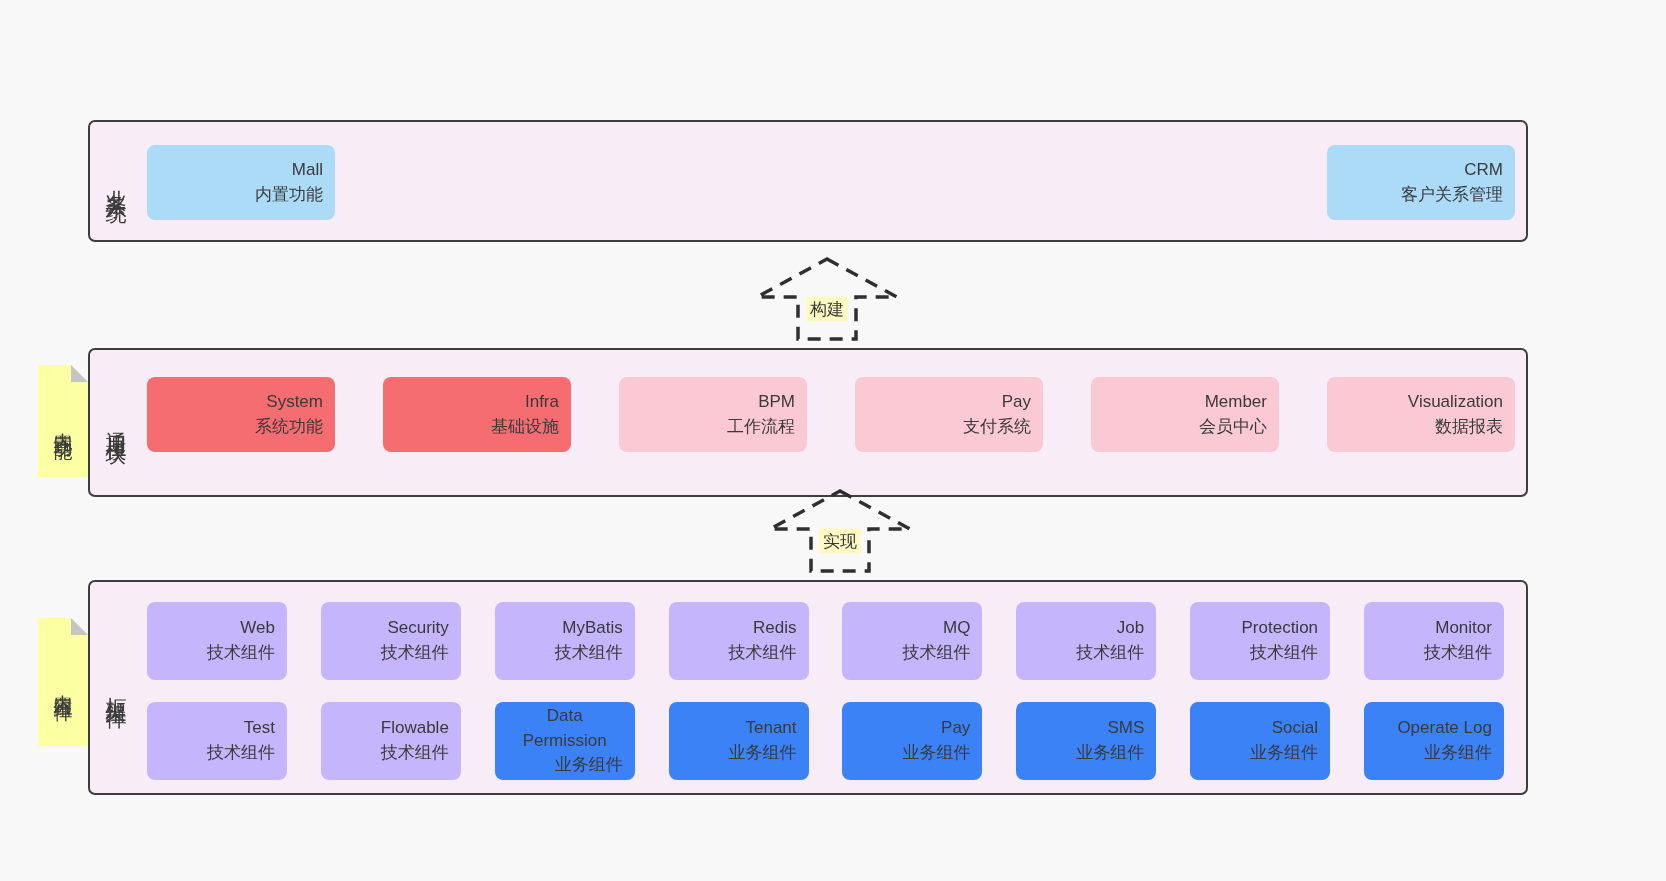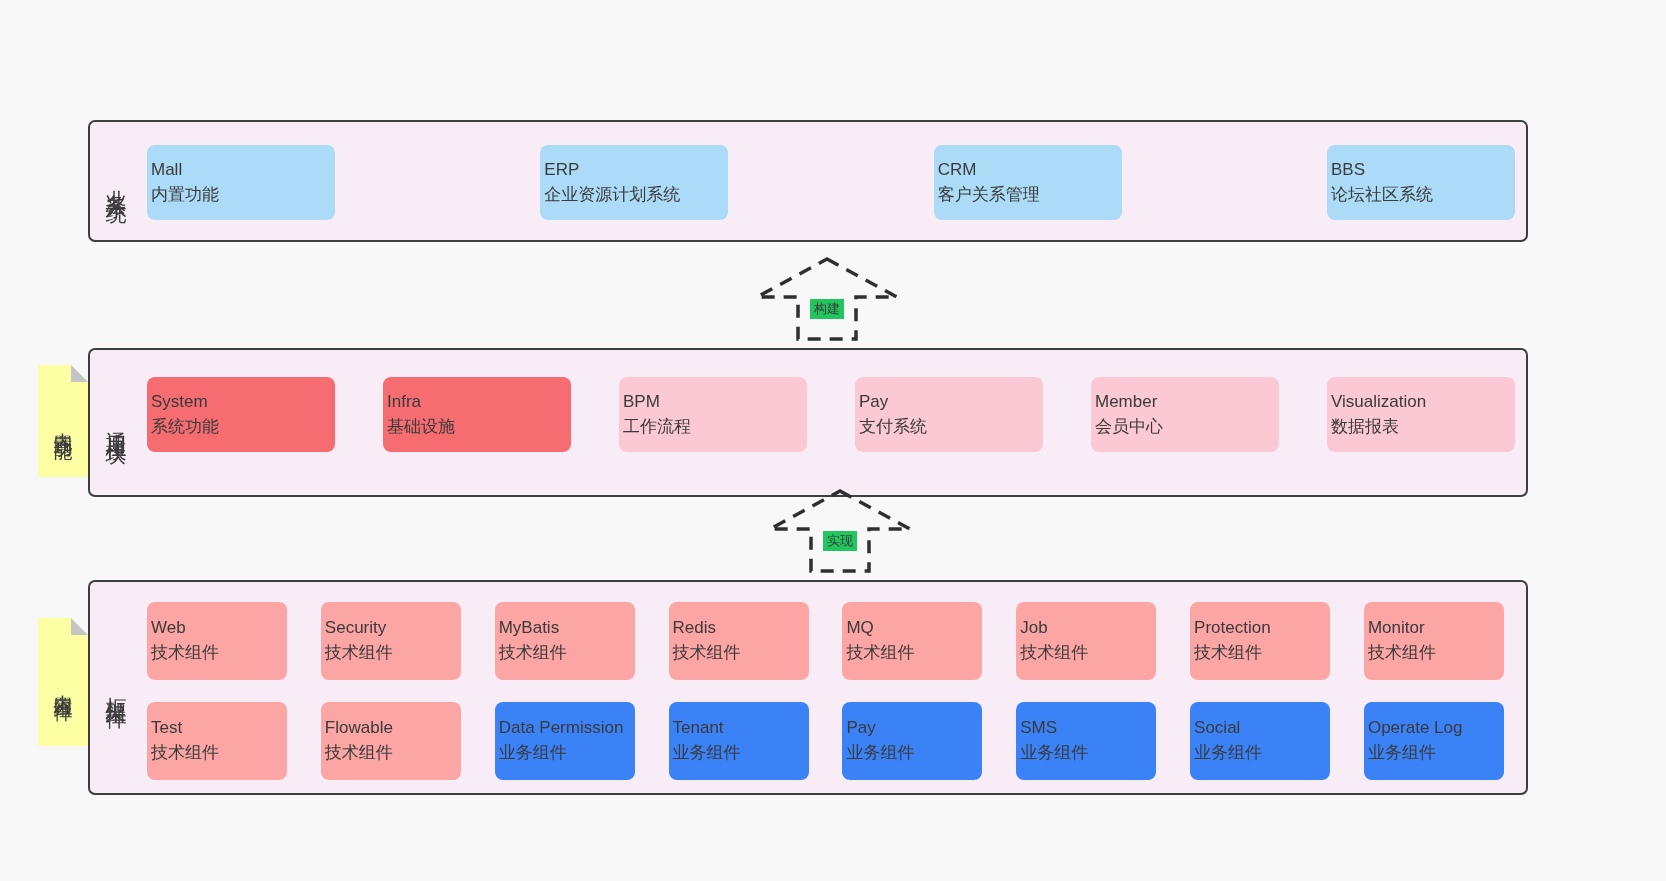--- a/index.html
+++ b/index.html
@@ -26,30 +26,30 @@
     position:absolute;left:57px;display:flex;justify-content:space-between;
   }
   .row-6{width:1368px;}
   .row-8{width:1357px;}
   .r-top{top:23px;}
   .r-mid{top:27px;}
   .r-b1{top:20px;}
   .r-b2{top:120px;}
   .box{
     border-radius:8px;display:flex;flex-direction:column;
-    align-items:flex-start;justify-content:center;
+    align-items:flex-end;justify-content:center;
     font-size:17px;line-height:1.45;text-align:center;
-    box-sizing:border-box;padding:2px 4px;
+    box-sizing:border-box;padding:2px 12px;
   }
   .w6{width:188px;height:75px;}
   .w8{width:140px;height:78px;}
   .c-blue{background:#abdbf7;}
   .c-red{background:#f56d71;}
   .c-pink{background:#fbc9d3;}
-  .c-green{background:#fca5a5;}
+  .c-green{background:#c4b5fd;}
   .c-lgreen{background:#3b82f6;}
   .sticky{
     position:absolute;left:38px;width:50px;background:#fdffa3;z-index:5;
   }
   .sticky-1{top:365px;height:112px;}
   .sticky-2{top:618px;height:128px;}
   .sticky::before{ 
     content:"";position:absolute;top:0;right:0;width:0;height:0;
     border-top:17px solid #f8f8f8;border-left:17px solid transparent;
   }
@@ -61,45 +61,37 @@
     position:absolute;left:50%;top:52%;transform:translate(-50%,-50%);
     writing-mode:vertical-rl;text-orientation:upright;
     font-size:19px;letter-spacing:3px;color:#3b3b3b;white-space:nowrap;
   }
   .arrow{position:absolute;width:150px;height:86px;}
   .arrow-1{left:752px;top:256px;}
   .arrow-2{left:765px;top:488px;}
   .arrow svg{position:absolute;left:0;top:0;width:100%;height:100%;}
   .arrow .alabel{
     position:absolute;left:50%;top:62%;transform:translate(-50%,-50%);
-    background:#22c55e;padding:1px 4px;font-size:13px;color:#3a3a3a;
+    background:#fef9c3;padding:1px 4px;font-size:17px;color:#3a3a3a;
     white-space:nowrap;
   }
 </style>
 </head>
 <body>
 
 <div class="section sec-top">
   <div class="side-label">业务系统</div>
   <div class="row row-6 r-top">
     <div class="box w6 c-blue">
       <div>Mall</div>
       <div>内置功能</div>
     </div>
     <div class="box w6 c-blue">
-      <div>ERP</div>
-      <div>企业资源计划系统</div>
-    </div>
-    <div class="box w6 c-blue">
       <div>CRM</div>
       <div>客户关系管理</div>
-    </div>
-    <div class="box w6 c-blue">
-      <div>BBS</div>
-      <div>论坛社区系统</div>
     </div>
   </div>
 </div>
 
 <div class="arrow arrow-1">
   <svg viewBox="0 0 150 86">
     <polygon points="75,3 145,41 104,41 104,83 46,83 46,41 5,41" fill="none" stroke="#2f2f2f" stroke-width="3.5" stroke-dasharray="13 9"></polygon>
   </svg>
   <div class="alabel">构建</div>
 </div>

